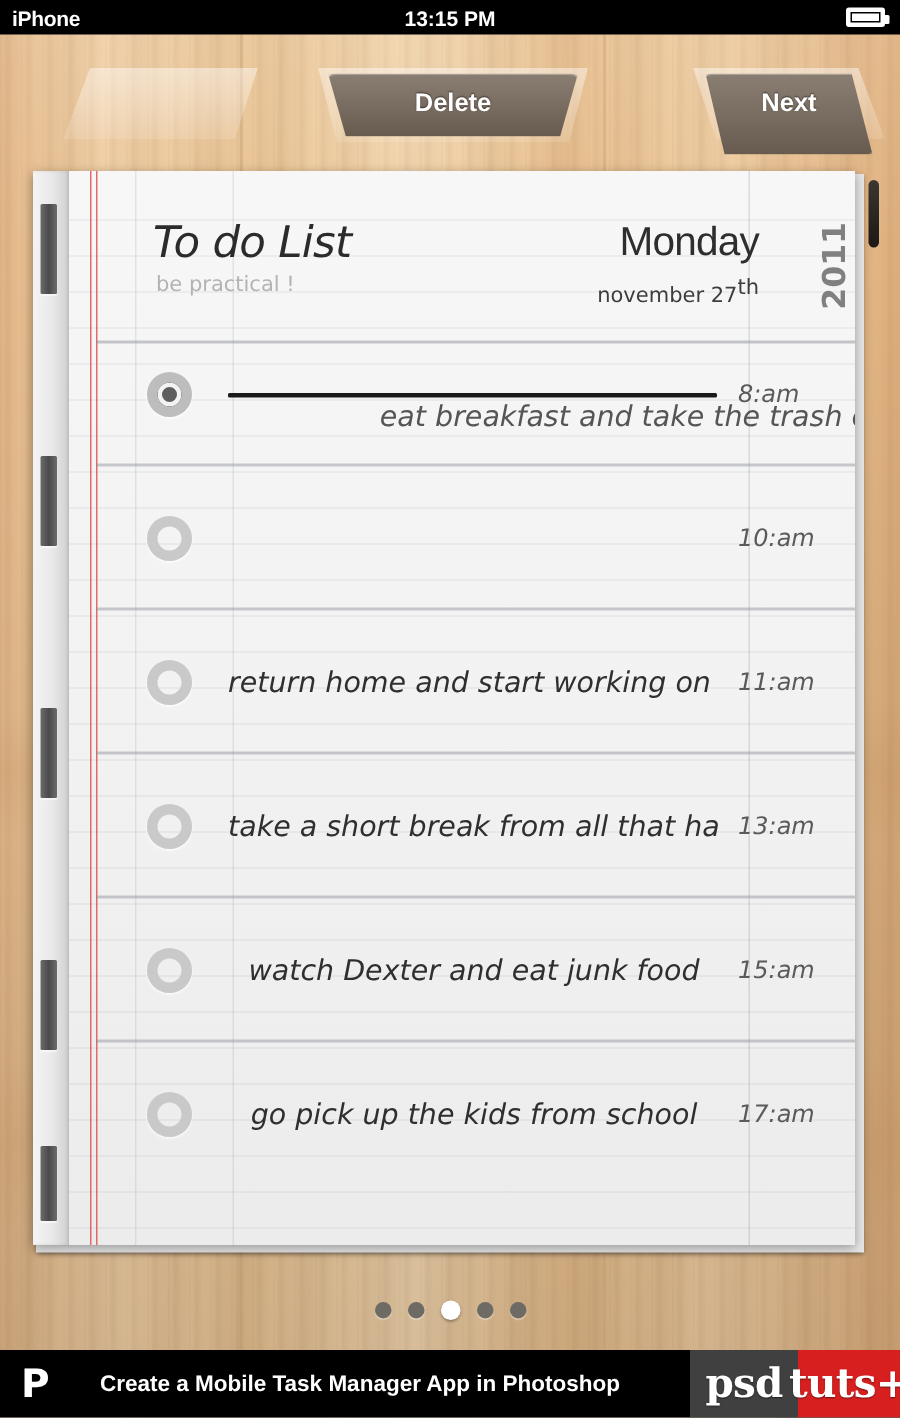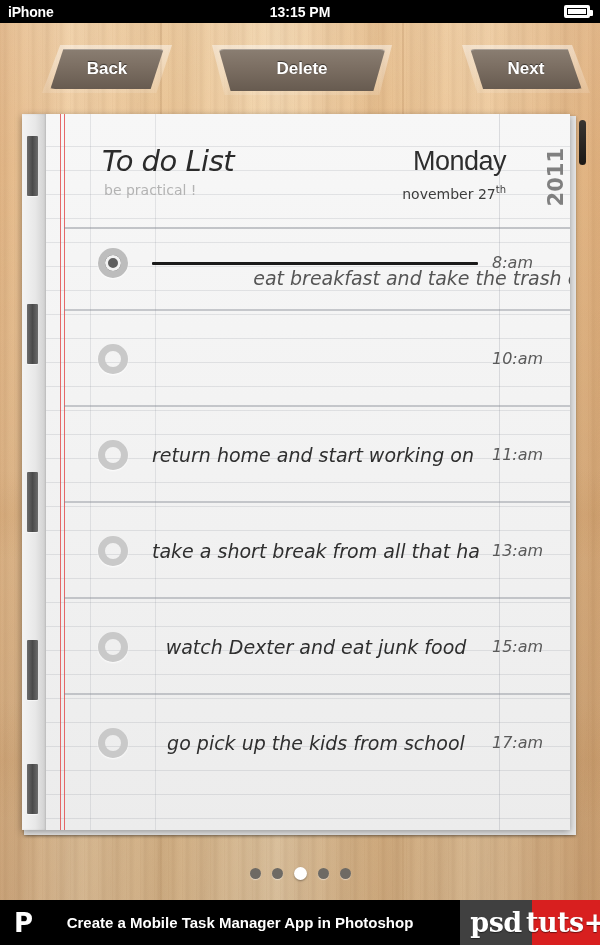--- a/index.html
+++ b/index.html
@@ -155,21 +155,21 @@
   }
 
   
   #next-plate {
     left: 462px; top: 22px;
     width: 128px; height: 48px;
     clip-path: polygon(0% 0%, 86% 0%, 100% 100%, 12% 100%);
   }
   #next-btn {
     left: 468px; top: 26px;
-    width: 116px; height: 40px;
+    width: 116px; height: 54px;
     clip-path: polygon(2% 0%, 86% 0%, 98% 100%, 13% 100%);
     border-radius: 7px;
   }
 
   
   .scroll-indicator {
     position: absolute;
     right: 14px; top: 120px;
     width: 7px; height: 45px;
     border-radius: 4px;
@@ -282,21 +282,21 @@
     font-family: Liberation Sans, sans-serif;
     letter-spacing: -0.5px;
   }
   .monthday {
     position: absolute;
     right: 64px; top: 52px;
     font-size: 14px;
     color: #3d3d3d;
     font-family: "DejaVu Sans", sans-serif;
   }
-  .monthday sup { font-size: 10px; }
+  .monthday sup { font-size: 14px; }
   .year {
     position: absolute;
     right: 26px; top: 16px;
     font-size: 21px;
     font-weight: bold;
     color: #808080;
     font-family: "DejaVu Sans", sans-serif;
     transform: rotate(-90deg);
     transform-origin: right top;
     white-space: nowrap;
@@ -484,21 +484,20 @@
   <div class="statusbar">
     <span class="status-carrier">iPhone</span>
     <span class="status-time">13:15 PM</span>
     <span class="battery">
       <span class="battery-inner"></span>
     </span>
   </div>
 
   <div class="toolbar">
     <div class="btn-plate" id="back-plate"></div>
-    <div class="btn" id="back-btn">Back</div>
 
     <div class="btn-plate" id="delete-plate"></div>
     <div class="btn" id="delete-btn">Delete</div>
 
     <div class="btn-plate" id="next-plate"></div>
     <div class="btn" id="next-btn">Next</div>
   </div>
 
   <div class="scroll-indicator"></div>
 

